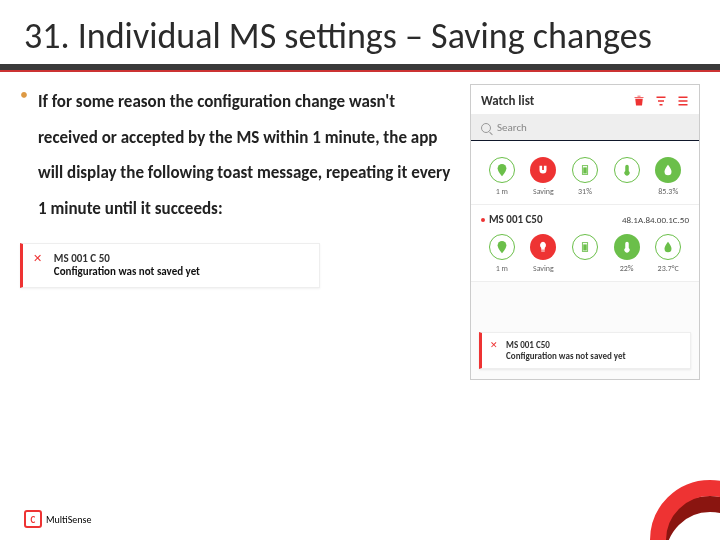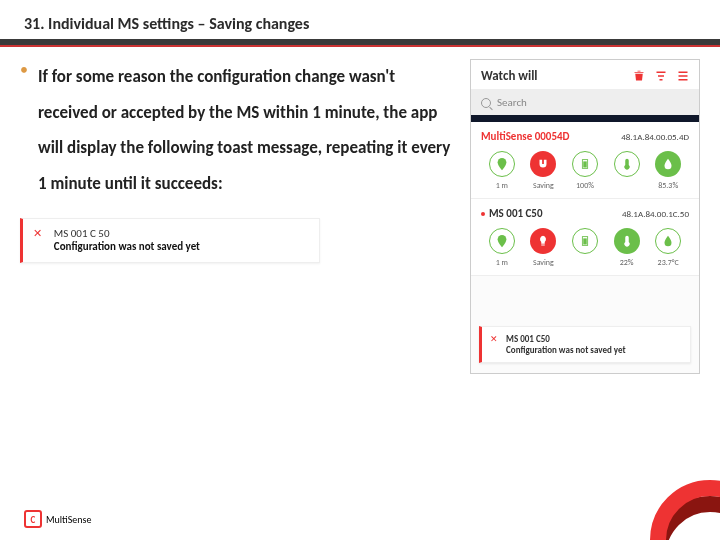--- a/index.html
+++ b/index.html
@@ -1,37 +1,37 @@
 <!DOCTYPE html>
 <html><head>
 <meta charset="utf-8">
 <style>
   * { box-sizing: border-box; margin: 0; padding: 0; }
   body { width: 720px; height: 540px; font-family: Calibri, Arial, sans-serif; background: #fff; position: relative; overflow: hidden; }
   .title-wrap { padding: 14px 24px 0 24px; }
-  .title { font-size: 16px; font-weight: 700; color: #2b2b2b; }
+  .title { font-size: 36px; font-weight: 400; color: #2b2b2b; }
   .title-bar { height: 6px; background: #3a3a3a; margin: 6px 0 0 0; position: relative; }
   .title-bar::after { content:""; display:block; height:2px; background:#c33; position:absolute; left:0; right:0; top:100%; }
   .content { display: flex; padding: 14px 20px 0 20px; gap: 14px; align-items: flex-start; }
   .left { flex: 1; }
   .bullet-row { display: flex; gap: 10px; }
   .bullet { color: #d94; font-size: 16px; line-height: 1.4; }
   .para { font-size: 17px; font-weight: 600; color: #222; line-height: 2.1; }
   .toast1 { margin: 16px 0 0 0; width: 300px; background: #fff; border: 1px solid #eee; border-left: 3px solid #e33; padding: 8px 10px; box-shadow: 0 1px 2px rgba(0,0,0,0.06); }
   .toast1 .x { color: #e33; font-size: 11px; display:inline-block; margin-right:8px; vertical-align: top; }
   .toast1 .tt { display:inline-block; }
-  .toast1 .t-name { font-size: 11px; color: #333; font-weight: 400; }
+  .toast1 .t-name { font-size: 11px; color: #333; font-weight: 700; }
   .toast1 .t-msg { font-size: 11px; color: #111; font-weight: 700; }
   .phone { width: 230px; border: 1px solid #ccc; background: #fbfbfb; font-size: 11px; color: #333; }
   .ph-header { display:flex; align-items:center; justify-content:space-between; padding:8px 10px 6px; border-bottom:1px solid #eee; background:#fff; }
   .ph-header .wl { font-weight: 700; font-size: 13px; }
   .ph-header .icons { display:flex; gap:10px; }
   .ic-trash, .ic-filter, .ic-menu { width:12px; height:12px; }
   .ic-trash svg, .ic-filter svg, .ic-menu svg { display:block; }
-  .ph-search { display:flex; align-items:center; gap:6px; background:#eee; margin:0; padding:6px 10px; border-bottom:7px solid #0f172a; color:#888; }
+  .ph-search { display:flex; align-items:center; gap:6px; background:#eee; margin:0; padding:6px 10px; border-bottom:1px solid #0f172a; color:#888; }
   .ph-search .mag { width:10px;height:10px; border:1px solid #999; border-radius:50%; position:relative; }
   .ph-search .mag::after { content:""; position:absolute; width:4px;height:1px;background:#999; transform:rotate(45deg); bottom:-2px; right:-3px; }
   .device { padding:8px 10px; border-bottom:1px solid #eee; background:#fff; }
   .dev-row1 { display:flex; justify-content:space-between; align-items:center; }
   .dev-name { font-weight:600; font-size:11px; }
   .dev-name.red { color:#e33; }
   .dev-mac { font-size:9px; color:#444; }
   .dot { width:4px;height:4px;border-radius:50%;background:#e33;display:inline-block;margin-right:4px;vertical-align:middle; }
   .metrics { display:flex; margin-top:8px; }
   .metric { display:flex; flex-direction:column; align-items:center; flex:1; }
@@ -70,21 +70,21 @@
       <span class="x">✕</span>
       <span class="tt">
         <div class="t-name">MS 001 C 50</div>
         <div class="t-msg">Configuration was not saved yet</div>
       </span>
     </div>
   </div>
 
   <div class="phone">
     <div class="ph-header">
-      <div class="wl">Watch will</div>
+      <div class="wl">Watch list</div>
       <div class="icons">
         <span class="ic-trash">
             <svg viewBox="0 0 16 16">
               <path fill="#e33" d="M3 5h10l-1 9H4zM2 3h12v1H2zM6 1h4v1H6z"></path>
             </svg>
           </span>
         <span class="ic-filter">
             <svg viewBox="0 0 16 16">
               <path fill="#e33" d="M2 3h12M4 8h8M6 13h4" stroke="#e33" stroke-width="2"></path>
             </svg>
@@ -95,24 +95,20 @@
             </svg>
           </span>
       </div>
     </div>
     <div class="ph-search">
       <span class="mag"></span>
       <span>Search</span>
     </div>
 
     <div class="device">
-      <div class="dev-row1">
-        <span class="dev-name red">MultiSense 00054D</span>
-        <span class="dev-mac">48.1A.84.00.05.4D</span>
-      </div>
       <div class="metrics">
         <div class="metric">
             <div class="circ outline">
               <svg viewBox="0 0 16 16">
                 <path fill="#6bbf4a" d="M8 1a5 5 0 0 1 5 5c0 4-5 9-5 9S3 10 3 6a5 5 0 0 1 5-5z"></path>
               </svg>
             </div>
             <span class="m-val">1 m</span>
           </div>
         <div class="metric">
@@ -123,21 +119,21 @@
             </div>
             <span class="m-val">Saving</span>
           </div>
         <div class="metric">
             <div class="circ outline">
               <svg viewBox="0 0 16 16">
                 <rect x="5" y="3" width="6" height="10" fill="none" stroke="#6bbf4a"></rect>
                 <rect x="6" y="5" width="4" height="7" fill="#6bbf4a"></rect>
               </svg>
             </div>
-            <span class="m-val">100%</span>
+            <span class="m-val">31%</span>
           </div>
         <div class="metric">
             <div class="circ outline">
               <svg viewBox="0 0 16 16">
                 <path fill="#6bbf4a" d="M8 2a2 2 0 0 1 2 2v5a3 3 0 1 1-4 0V4a2 2 0 0 1 2-2z"></path>
               </svg>
             </div>
             <span class="m-val"></span>
           </div>
         <div class="metric">

